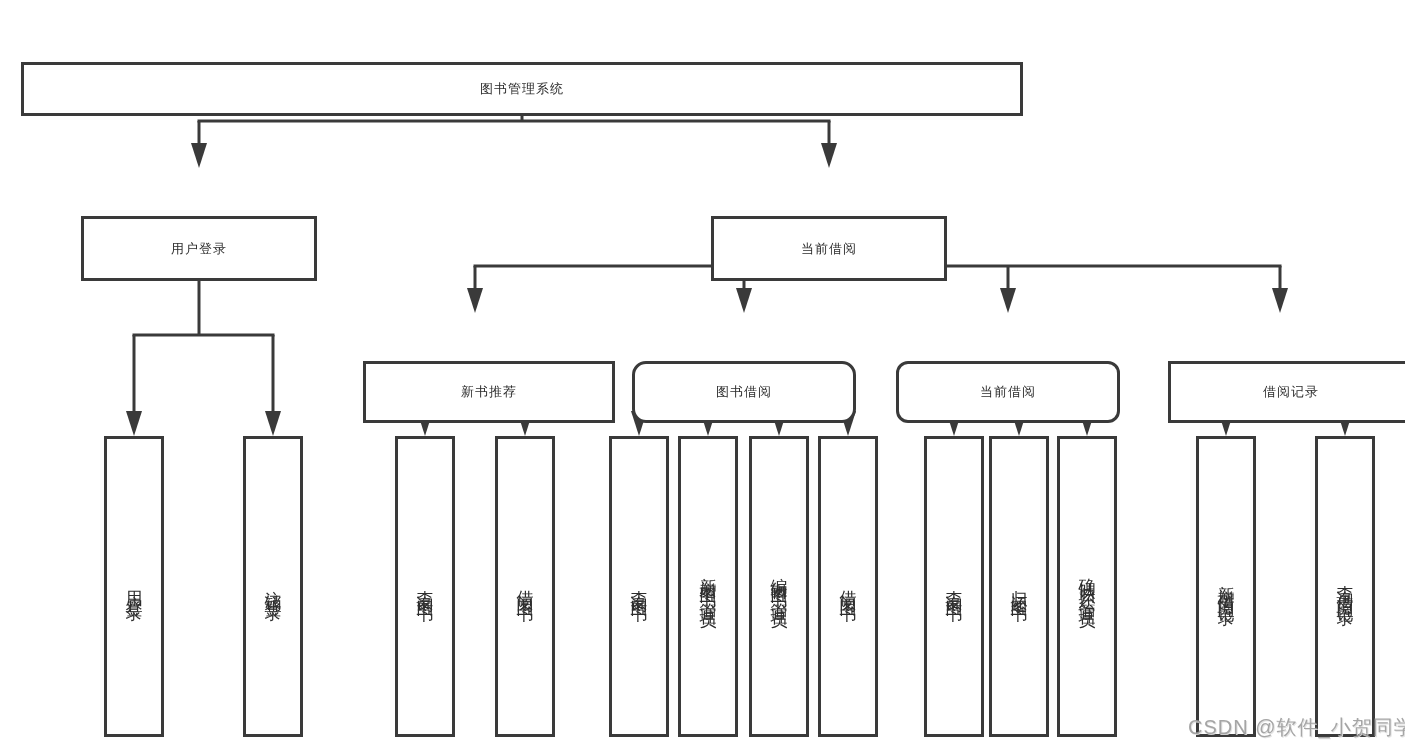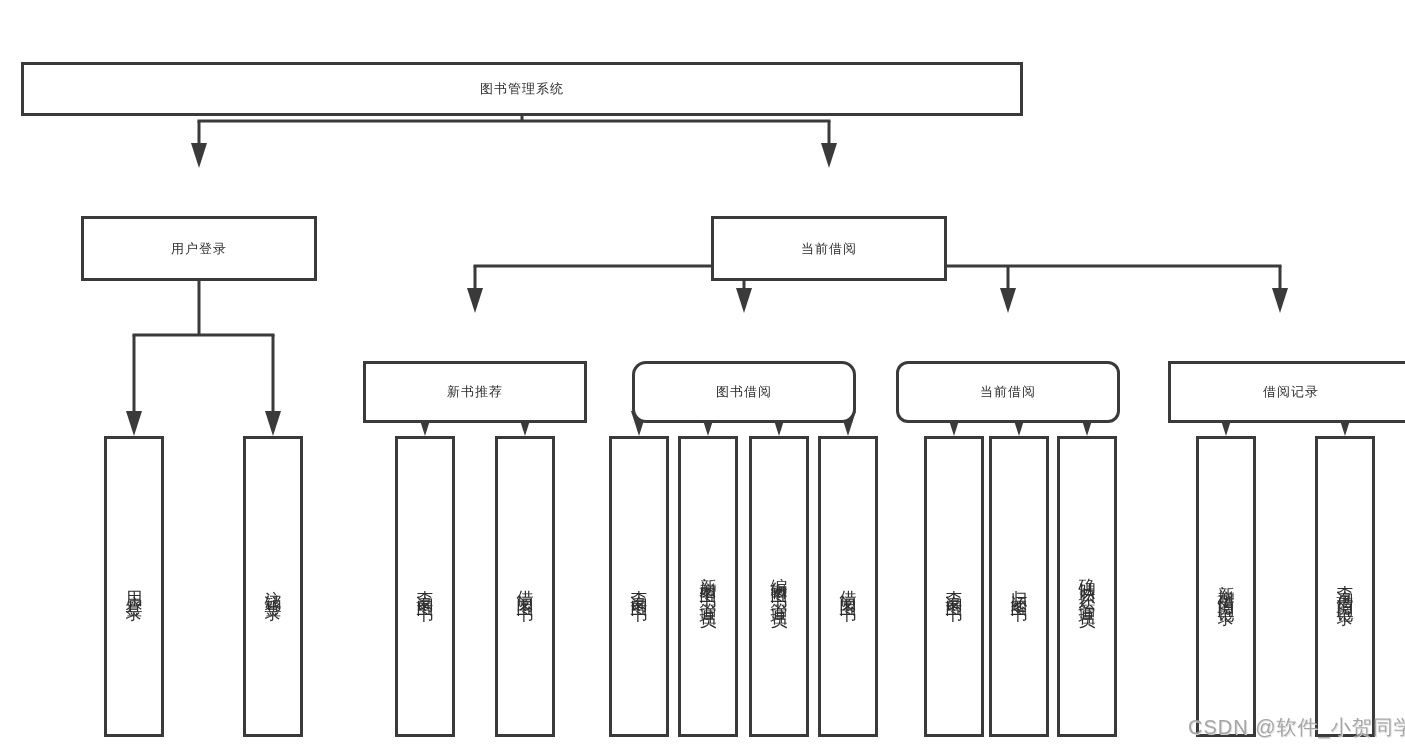--- a/index.html
+++ b/index.html
@@ -140,21 +140,21 @@
       <polygon points="1218,411 1234,411 1226,436"></polygon>
       <polygon points="1337,411 1353,411 1345,436"></polygon>
     </g>
   </svg>
 
   <div class="box" style="left:21px; top:14px; width:1002px; height:54px;">图书管理系统</div>
 
   <div class="box" style="left:81px; top:168px; width:236px; height:65px;">用户登录</div>
   <div class="box" style="left:711px; top:168px; width:236px; height:65px;">当前借阅</div>
 
-  <div class="box" style="left:363px; top:313px; width:224px; height:62px;">新书推荐</div>
+  <div class="box" style="left:363px; top:313px; width:252px; height:62px;">新书推荐</div>
   <div class="box" style="left:632px; top:313px; width:224px; height:62px;border-radius:14px;">图书借阅</div>
   <div class="box" style="left:896px; top:313px; width:224px; height:62px;border-radius:12px;">当前借阅</div>
   <div class="box" style="left:1168px; top:313px; width:246px; height:62px;">借阅记录</div>
 
   <div class="leaf" style="left:104px;">
     <span>用户登录</span>
   </div>
   <div class="leaf" style="left:243px;">
     <span>注销登录</span>
   </div>

